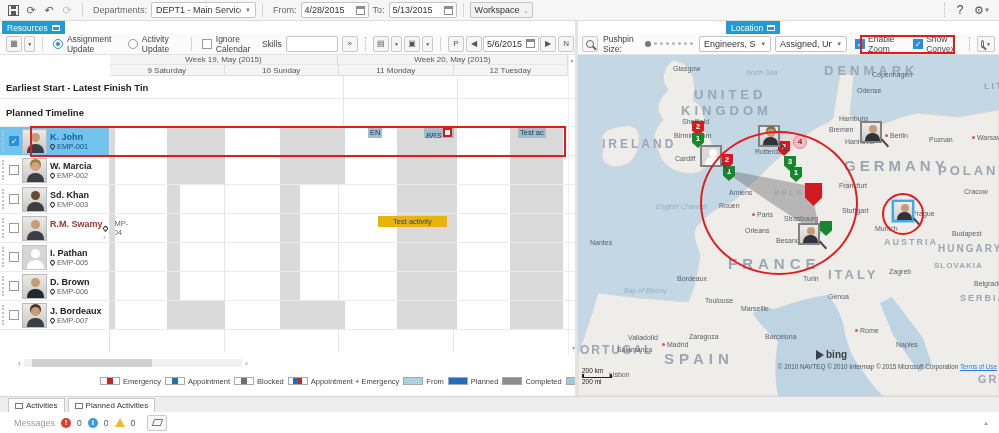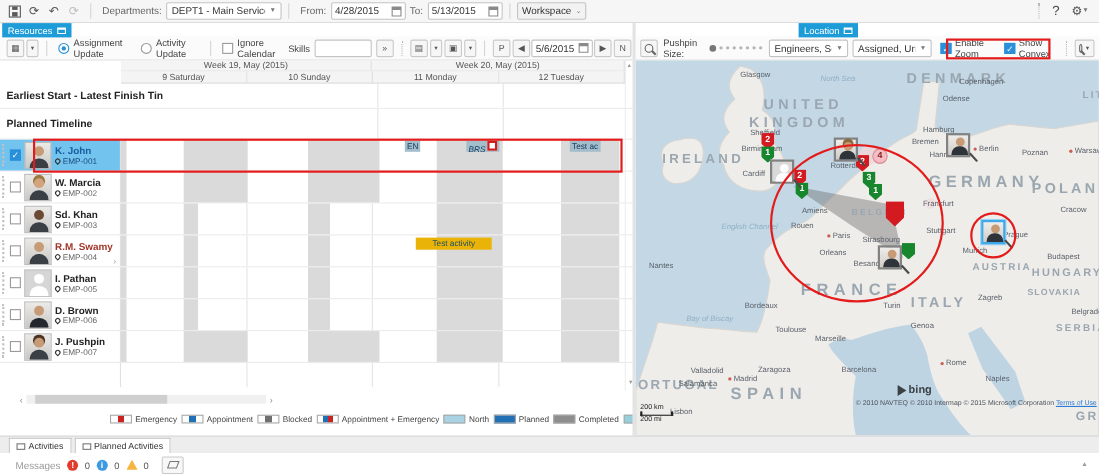--- a/index.html
+++ b/index.html
@@ -289,21 +289,21 @@
             </span>
           </div>
           <div class="tl"></div>
         </div>
 
         <div class="row erow tB">
           <div class="rleft">
             <span class="handle"></span>
             <span class="cbx"></span>
             <span class="av m"></span>
-            <span style="display:flex;flex-direction:column;justify-content:center">
+            <span style="display:flex;justify-content:center">
               <span class="ename" style="color: rgb(162, 55, 42);">R.M. Swamy</span>
               <span class="eid">
                 <i class="pinic"></i>
                 <span>EMP-004</span>
               </span>
             </span>
           </div>
           <div class="tl"></div>
         </div>
 
@@ -338,21 +338,21 @@
           </div>
           <div class="tl"></div>
         </div>
 
         <div class="row erow tA">
           <div class="rleft">
             <span class="handle"></span>
             <span class="cbx"></span>
             <span class="av f2"></span>
             <span style="display:flex;flex-direction:column;justify-content:center">
-              <span class="ename">J. Pushpin</span>
+              <span class="ename">J. Bordeaux</span>
               <span class="eid">
                 <i class="pinic"></i>
                 <span>EMP-007</span>
               </span>
             </span>
           </div>
           <div class="tl"></div>
         </div>
       </div>
     <div class="row" style="height:22px;border-bottom:none">
@@ -401,21 +401,21 @@
           <span>Blocked</span>
         </span>
 
         <span class="lgit">
           <span class="lgsw sw-ae"></span>
           <span>Appointment + Emergency</span>
         </span>
 
         <span class="lgit">
           <span class="lgsw" style="background: rgb(169, 211, 226);"></span>
-          <span>North</span>
+          <span>From</span>
         </span>
 
         <span class="lgit">
           <span class="lgsw" style="background: rgb(33, 112, 181);"></span>
           <span>Planned</span>
         </span>
 
         <span class="lgit">
           <span class="lgsw" style="background: rgb(141, 141, 141);"></span>
           <span>Completed</span>

